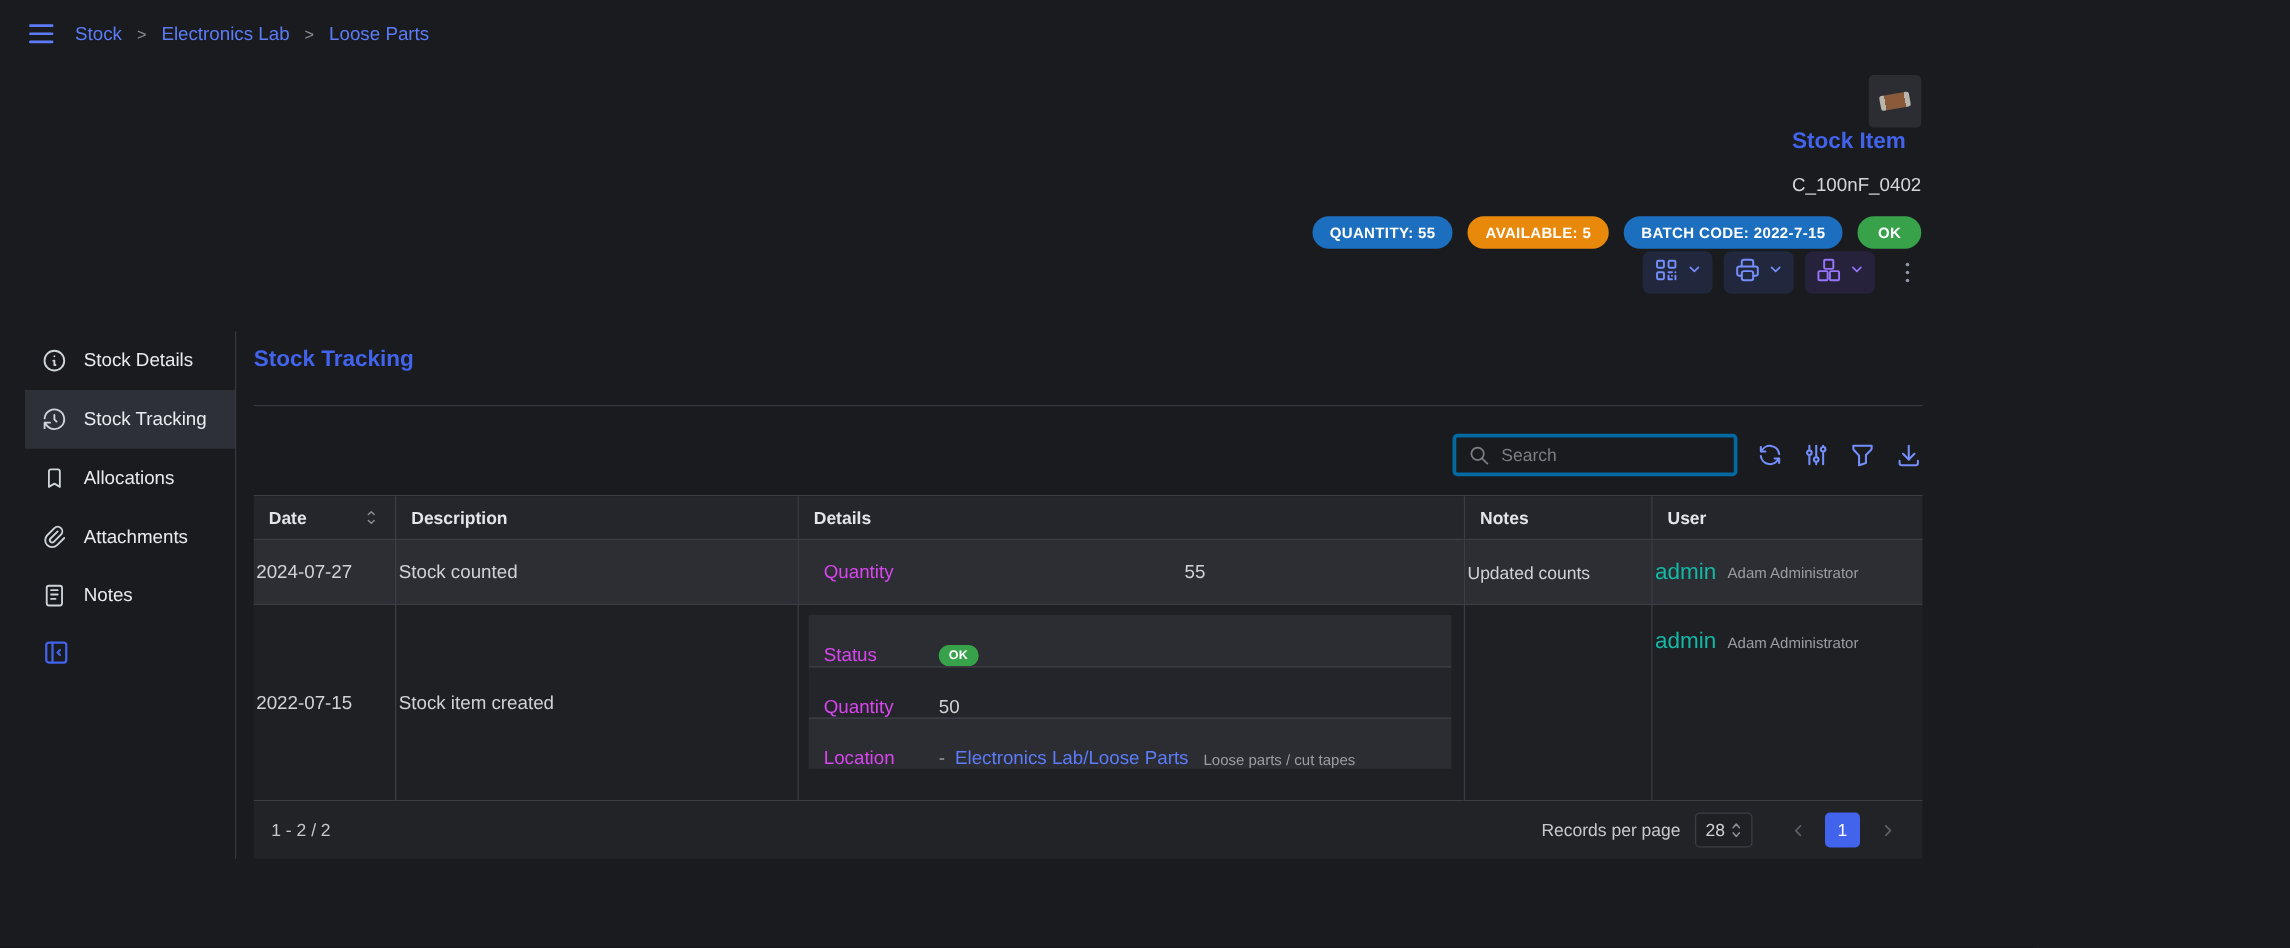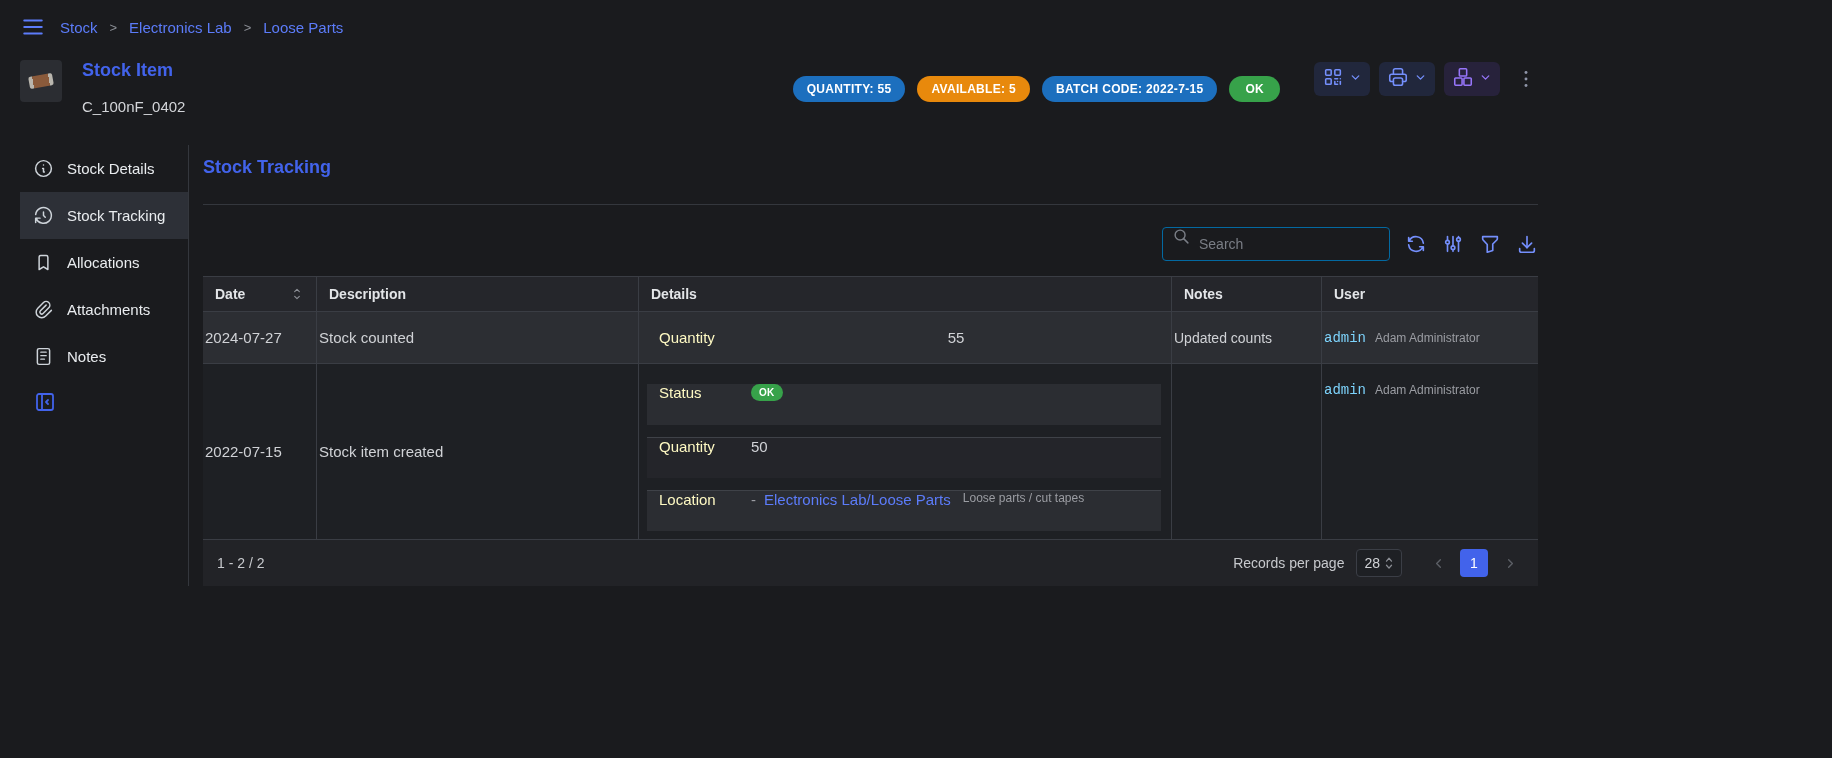--- a/index.html
+++ b/index.html
@@ -8,21 +8,21 @@
   .page { position:relative; width:1832px; height:758px; background:#1a1b1e; color:#c1c2c5; overflow:hidden; }
 
   
   .topbar { display:flex; align-items:center; gap:14px; padding:14px 20px 4px 20px; }
   .hamburger { color:#5c7cfa; cursor:pointer; display:flex; }
   .breadcrumb { display:flex; align-items:center; gap:12px; font-size:15px; }
   .breadcrumb a { color:#5c7cfa; text-decoration:none; cursor:pointer; }
   .crumb-sep { color:#8b8e95; font-size:13px; }
 
   
-  .header { display:flex; align-items:flex-start; padding:16px 295px 0 20px; }
+  .header { display:flex; align-items:flex-end; padding:16px 295px 0 20px;flex-direction:column; }
   .thumb { width:42px; height:42px; background:#2b2d32; border-radius:4px; display:flex; align-items:center; justify-content:center; flex:none; }
   .cap { width:24px; height:12px; border-radius:2px; transform:rotate(-10deg);
          background:linear-gradient(90deg,#b9b6ae 0 4px,#8a5a3b 4px 20px,#b9b6ae 20px); }
   .title-block { margin-left:20px; }
   .page-title { color:#4263eb; font-size:18px; font-weight:bold; }
   .page-subtitle { color:#d3d5d9; font-size:15px; margin-top:17px; }
   .badges { margin-left:auto; display:flex; align-items:center; gap:12px; margin-top:16px; }
   .badge { border-radius:999px; padding:6px 14px; font-size:12px; font-weight:bold; color:#fff; letter-spacing:.3px; white-space:nowrap; }
   .badge.blue { background:#1c6fbe; }
   .badge.orange { background:#e8890c; }
@@ -40,46 +40,46 @@
   .side-item .icn { display:flex; color:#ced4da; }
   .side-item.active { background:#2d3037; }
   .collapse-btn { margin:10px 0 0 13px; color:#4263eb; cursor:pointer; display:inline-flex; }
 
   .content { flex:1; padding-left:14px; }
   .content-title { color:#4263eb; font-size:18px; font-weight:bold; padding-top:12px; }
   .rule { border:none; border-top:1px solid #34373d; margin:26px 0 0 0; }
 
   
   .toolbar { display:flex; justify-content:flex-end; align-items:center; gap:15px; margin-top:22px; }
-  .search-box { display:flex; gap:9px; width:228px; height:34px; border:1px solid #0369a1; border-radius:4px; padding:0 10px; background:#1a1b1e; }
+  .search-box { display:flex; align-items:center; gap:9px; width:228px; height:34px; border:3px solid #0369a1; border-radius:4px; padding:0 10px; background:#1a1b1e; }
   .search-box .icn { color:#7a7e86; display:flex; flex:none; }
   .search-box input { background:transparent; border:none; outline:none; color:#c1c2c5; font-size:14px; width:100%; }
   .search-box input::placeholder { color:#7a7e86; }
   .tool-btn { color:#748ffc; cursor:pointer; display:flex; }
 
   
   .tbl { display:grid; grid-template-columns:113px 322px 533px 150px 1fr; margin-top:15px; border-top:1px solid #3a3d44; }
   .hcell { background:#25262b; color:#e3e5e8; font-size:14px; font-weight:bold; padding:9px 12px; border-bottom:1px solid #3a3d44; display:flex; align-items:center; }
   .hcell + .hcell, .bcell + .bcell { border-left:1px solid #3a3d44; }
   .hcell .sort { margin-left:auto; color:#8b8e95; display:flex; }
   .row1 .bcell { background:#2c2e33; min-height:52px; }
   .row2 .bcell { background:#1e2024; min-height:157px; }
   .bcell { display:flex; align-items:center; padding:0 2px; font-size:15px; color:#d0d2d6; border-bottom:1px solid #3a3d44; }
   .bcell.details-cell { padding:8px 10px 8px 8px; align-items:stretch; }
   .user-cell { gap:9px; align-items:baseline; padding-top:18px; }
   .row1 .user-cell { align-items:center; padding-top:0; }
-  .user-name { font-size:14px; color:#7dd3fc;font-family:Liberation Mono, monospace; }
+  .user-name { font-size:18px; color:#14b8a6; }
   .user-full { font-size:12px; color:#9b9da3; }
 
   .detail-single { display:flex; align-items:center; width:100%; padding-left:12px; }
-  .dlabel { width:92px; flex:none; font-size:15px; color:#fef9c3; }
+  .dlabel { width:92px; flex:none; font-size:15px; color:#d946ef; }
   .detail-single .dvalue { flex:1; text-align:center; }
 
   .subtable { display:flex; flex-direction:column; width:100%; }
-  .subrow { display:flex; align-items:flex-start; min-height:41px; padding-left:12px; background:#24252a;margin-top:12px; }
+  .subrow { display:flex; align-items:flex-end; min-height:41px; padding-left:12px; background:#24252a; }
   .subrow.alt { background:#2b2d32; }
   .subrow + .subrow { border-top:1px solid #3f4248; }
   .dbadge { background:#37a24a; color:#fff; font-size:10px; font-weight:bold; padding:3px 8px; border-radius:999px; letter-spacing:.3px; }
   .ddash { color:#9b9da3; margin-right:8px; }
   .dlink { color:#5c7cfa; text-decoration:none; cursor:pointer; font-size:15px; }
   .dnote { color:#9b9da3; font-size:12px; margin-left:12px; }
 
   
   .tfoot { grid-column:1 / -1; background:#222327; display:flex; align-items:center; padding:0 14px; height:46px; font-size:14px; color:#c7c9cd; }
   .tfoot .spacer { flex:1; }

